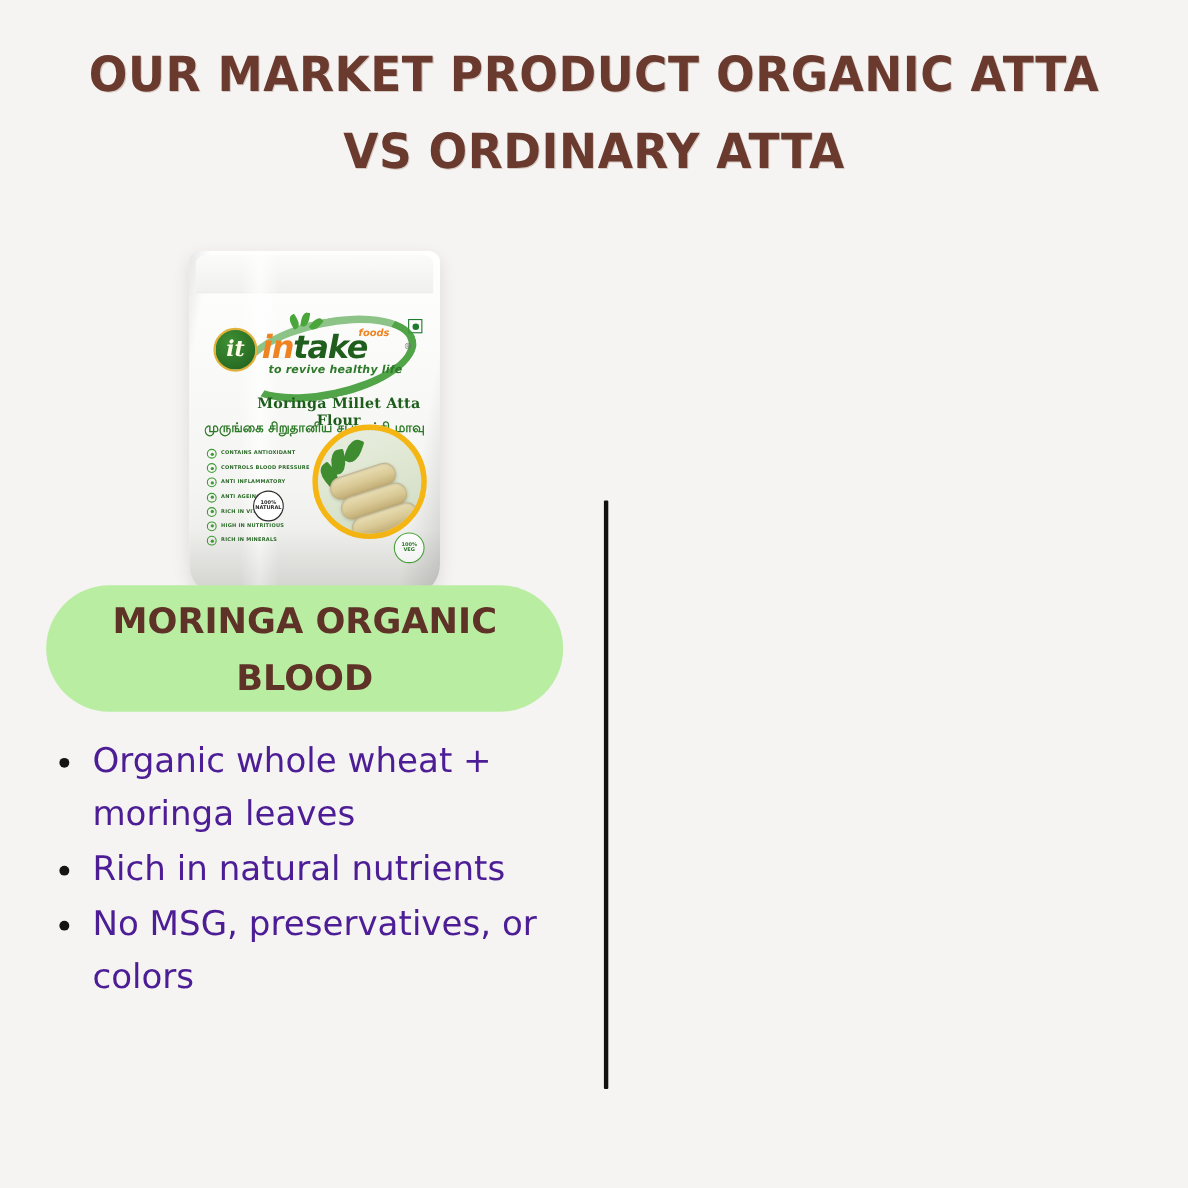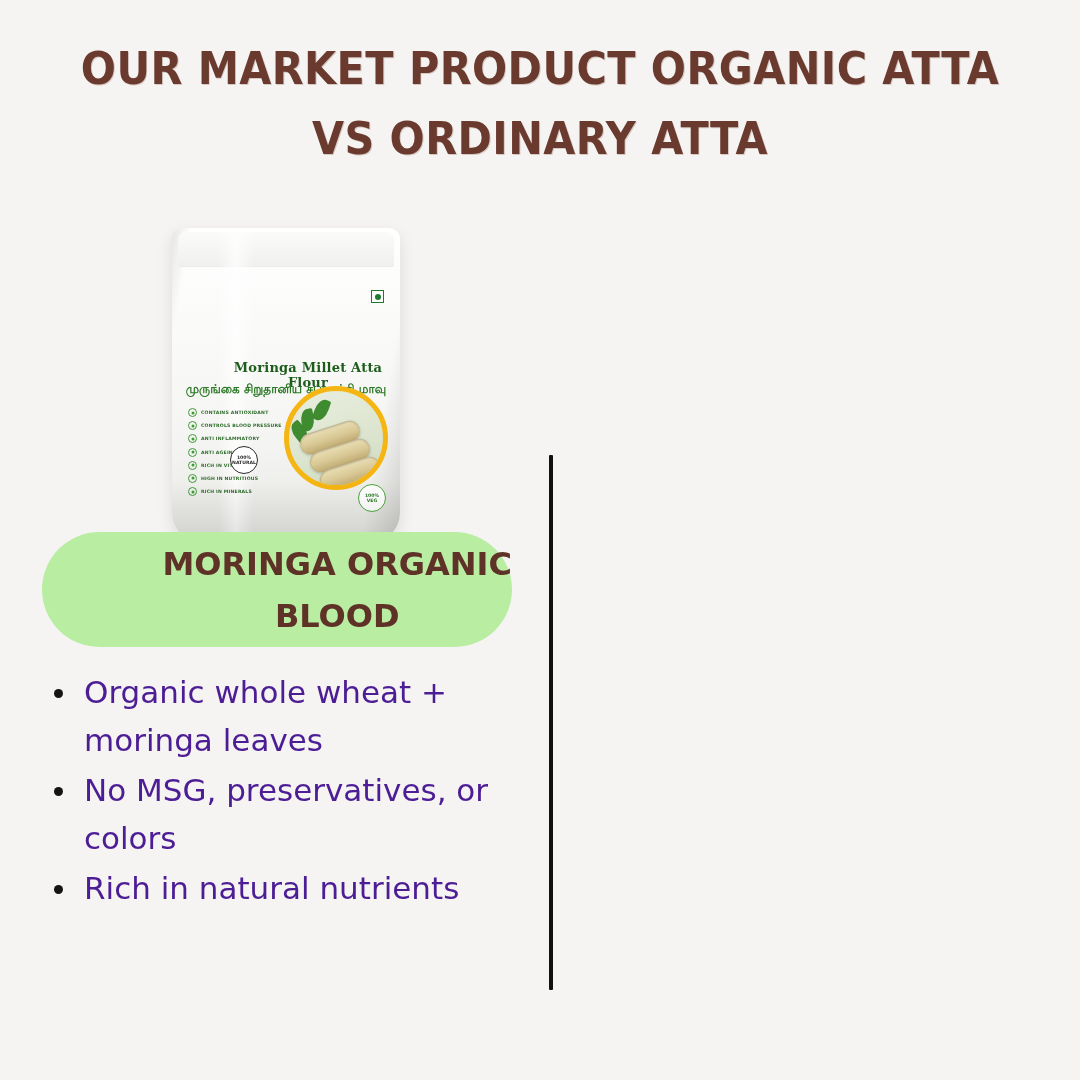--- a/index.html
+++ b/index.html
@@ -326,21 +326,21 @@
     color: #2d7a26;
     font-size: 4.6px;
     line-height: 5px;
   }
 
   
   .badge {
     position: absolute;
     display: flex;
     align-items: center;
-    justify-content: flex-end;
+    justify-content: center;
     text-align: center;
     border-radius: 62px;
     color: #5e3226;
     font-family: "DejaVu Sans", sans-serif;
     font-weight: bold;
   }
   .badge-left {
     left: 42px;
     top: 532px;
     width: 470px;
@@ -390,20 +390,35 @@
 
 <div class="col col-left">
 
   <div class="pouch-wrap">
     <div class="pouch">
       <div class="pouch-topseal"></div>
       <div class="pouch-gloss"></div>
 
       <div class="veg-mark"></div>
 
+      <div class="brand">
+        <div class="brand-swoosh"></div>
+        <div class="brand-leaf" style="left:74px; top:0px; transform:rotate(-30deg);"></div>
+        <div class="brand-leaf" style="left:84px; top:-2px; transform:rotate(10deg);"></div>
+        <div class="brand-leaf" style="left:94px; top:2px; transform:rotate(40deg);"></div>
+        <div class="brand-circle">
+          <div class="brand-it">it</div>
+        </div>
+        <div class="brand-word">
+          <span class="brand-in">in</span><span class="brand-take">take</span>
+        </div>
+        <div class="brand-foods">foods</div>
+        <div class="brand-reg">®</div>
+        <div class="brand-tag">to revive healthy life</div>
+      </div>
 
       <div class="prod-name">Moringa Millet Atta Flour</div>
       <div class="prod-name-local">முருங்கை சிறுதானிய சப்பாத்தி மாவு</div>
 
       <div class="claims">
         <div class="claim">
           <span class="claim-icon"></span>
           <span class="claim-text">CONTAINS ANTIOXIDANT</span>
         </div>
         <div class="claim">
@@ -450,22 +465,22 @@
 
   <div class="badge badge-left">
     <div>
       <span>MORINGA ORGANIC</span><br>
       <span>BLOOD</span>
     </div>
   </div>
 
   <ul class="bullets bullets-left">
     <li>Organic whole wheat + moringa leaves</li>
+    <li>Rich in natural nutrients</li>
     <li>No MSG, preservatives, or colors</li>
-    <li>Rich in natural nutrients</li>
   </ul>
 </div>
 
 <div class="col col-right">
 
   
   
 
   
   

